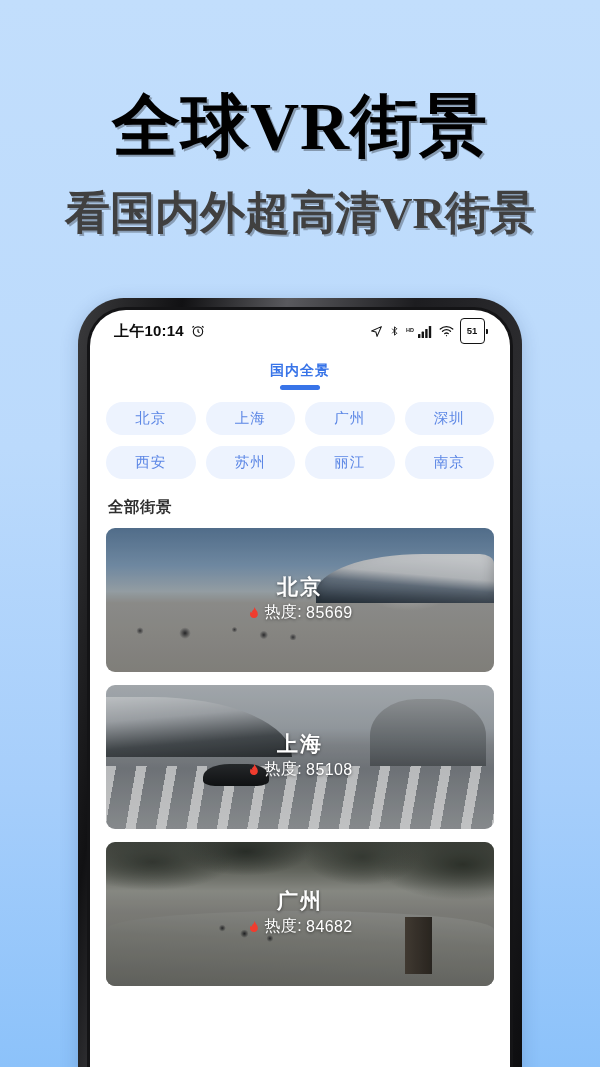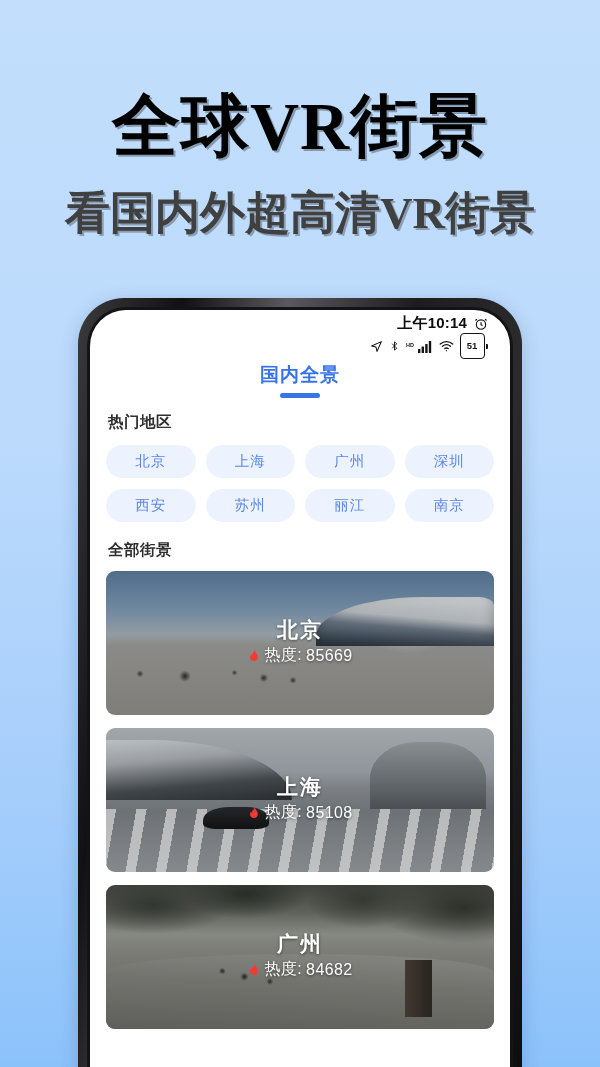--- a/index.html
+++ b/index.html
@@ -63,25 +63,24 @@
     border-radius: 36px 36px 0 0;
     background: #ffffff;
     overflow: hidden;
     position: relative;
   }
 
   
   .statusbar {
     height: 38px;
     display: flex;
-    align-items: flex-end;
+    align-items: center;
     justify-content: space-between;
     padding: 4px 22px 0 24px;
     color: #111;
-    flex-direction: column;
   }
   .sb-left { display: flex; align-items: center; gap: 7px; }
   .sb-time { font-size: 15px; font-weight: 600; letter-spacing: .2px; color:#0c0c0c; }
   .sb-right { display: flex; align-items: center; gap: 6px; }
   .icon-svg { display: block; }
   .battery {
     display: flex; align-items: center;
   }
   .battery-body {
     width: 25px; height: 26px;
@@ -99,21 +98,21 @@
   .tabs {
     display: flex;
     justify-content: center;
     gap: 44px;
     padding: 10px 0 0 0;
     position: relative;
   }
   .tab {
     position: relative;
     padding: 4px 2px 10px 2px;
-    font-size: 19px;
+    font-size: 14px;
     font-weight: 600;
     color: #9b9b9b;
     letter-spacing: 1px;
     cursor: pointer;
   }
   .tab.active { color: #3874e8; }
   .tab.active .tab-underline {
     position: absolute;
     left: 50%; transform: translateX(-50%);
     bottom: 0;
@@ -350,21 +349,20 @@
         </div>
       </div>
 
       <div class="tabs">
         <div class="tab active">
           <span>国内全景</span>
           <span class="tab-underline"></span>
         </div>
       </div>
 
-      <div class="section-title">热门地区</div>
       <div class="chips">
         <div class="chip">北京</div>
         <div class="chip">上海</div>
         <div class="chip">广州</div>
         <div class="chip">深圳</div>
         <div class="chip">西安</div>
         <div class="chip">苏州</div>
         <div class="chip">丽江</div>
         <div class="chip">南京</div>
       </div>

